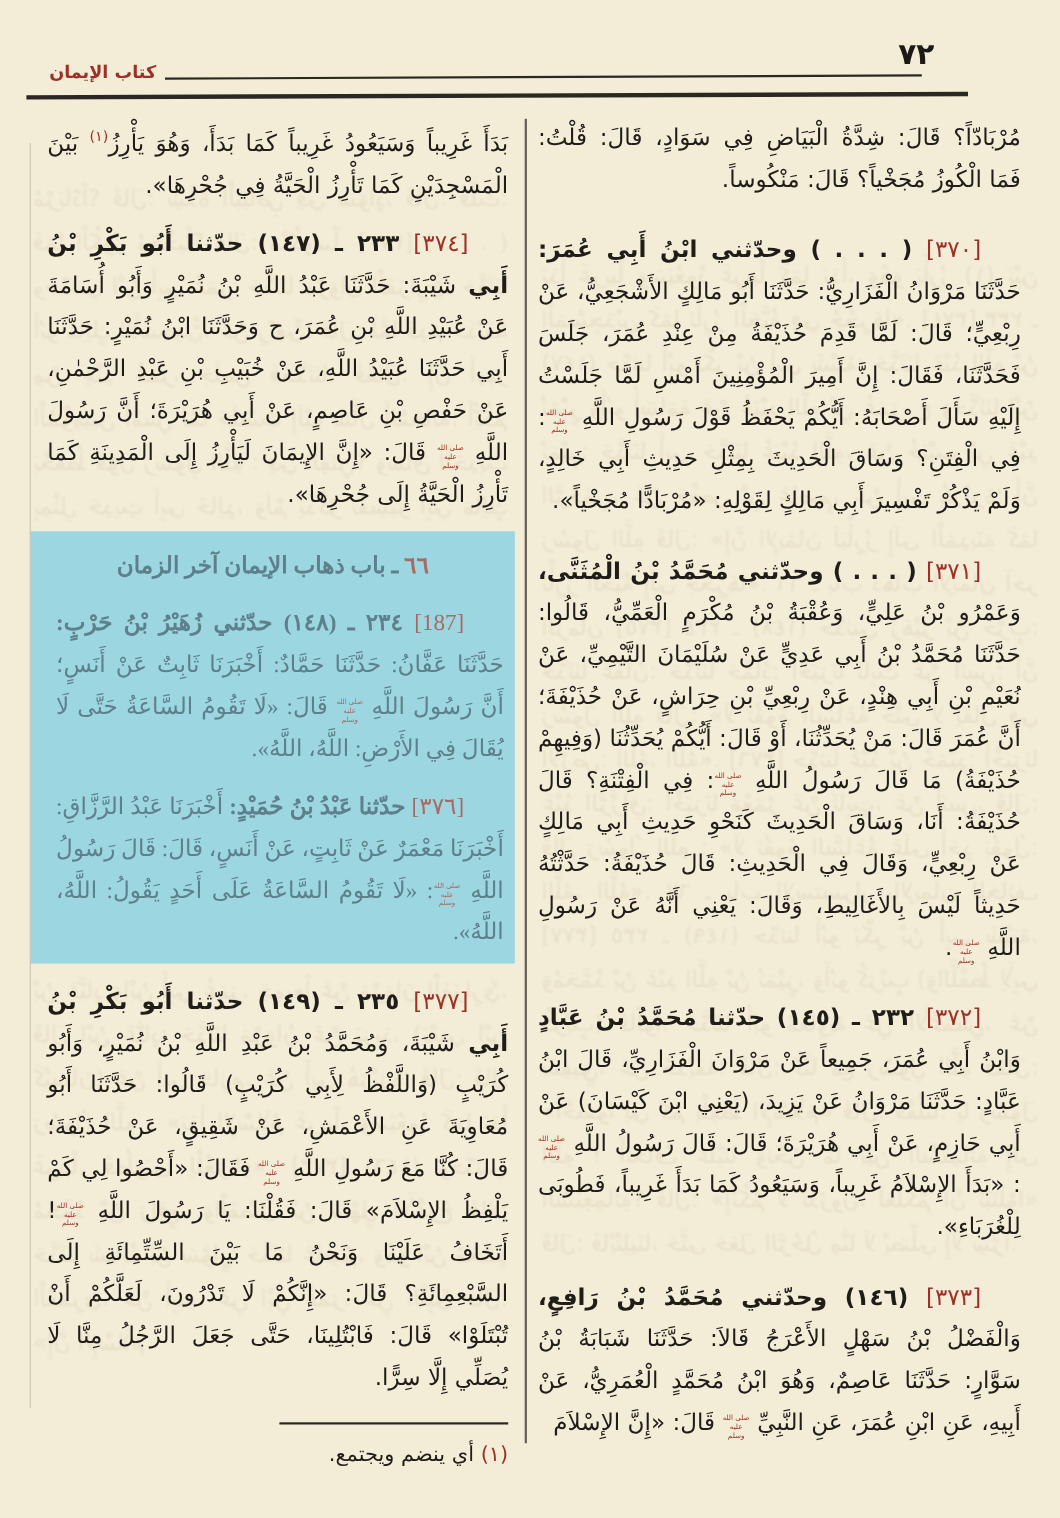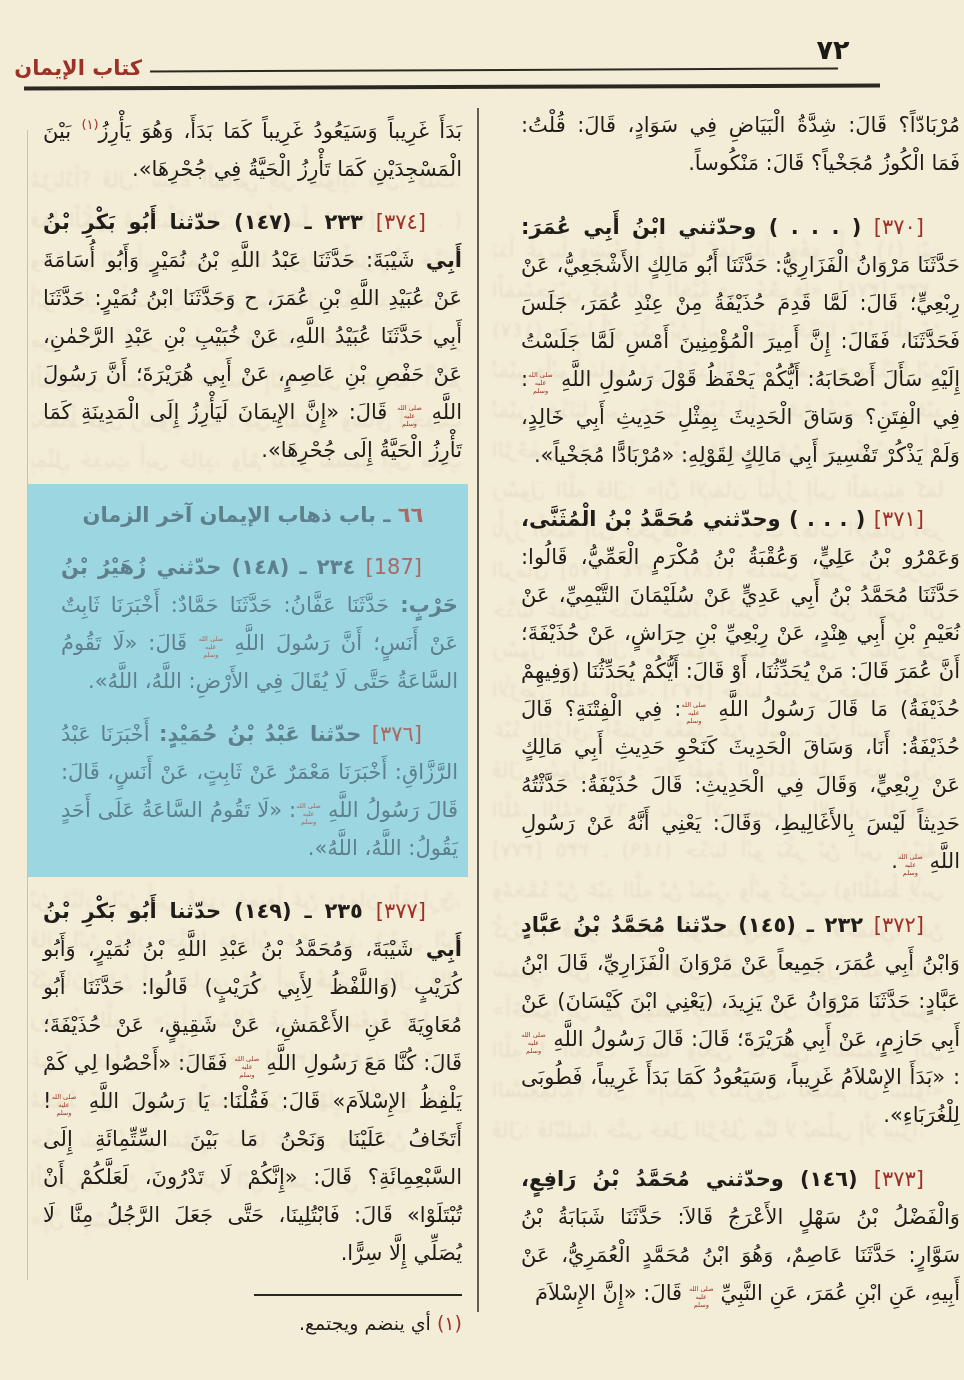--- a/index.html
+++ b/index.html
@@ -14,42 +14,42 @@
   .page-number{
     position:absolute;top:34px;left:803px;width:60px;text-align:center;
     font-size:27px;font-weight:700;color:#1c1a17;z-index:3;
   }
   .rule-thin{
     position:absolute;top:69px;left:150px;width:688px;height:2px;
     background:var(--rule,#2b2823);z-index:2;transform:rotate(-0.25deg);
   }
   .book-title{
     position:absolute;top:56px;right:822px;left:26px;
-    font-size:21px;font-weight:700;color:var(--red,#9e3127);
+    font-size:16px;font-weight:700;color:var(--red,#9e3127);
     white-space:nowrap;z-index:3;
   }
   .rule-thick{
     position:absolute;top:85px;left:24px;width:856px;height:4px;
     background:var(--rule,#2b2823);z-index:2;transform:rotate(-0.2deg);
   }
   
   .ghost{
     position:absolute;z-index:0;pointer-events:none;
     transform:scaleX(-1);
     color:rgba(150,100,50,0.10);
     filter:blur(1.1px);
     font-size:21px;line-height:40px;text-align:justify;overflow:hidden;
   }
   
   .column{
     position:absolute;top:106px;z-index:1;
     font-size:21px;line-height:38px;text-align:justify;
   }
   .col-left{right:502px;left:30px;}
-  .col-right{right:4px;left:492px;width:452px;}
+  .col-right{right:36px;left:492px;width:452px;}
   .col-divider{
     position:absolute;top:108px;left:477px;width:2px;height:1204px;
     background:rgba(50,45,40,0.75);z-index:1;
   }
   .gutter-line{
     position:absolute;top:130px;left:27px;width:1px;height:1150px;
     background:rgba(90,80,65,0.28);z-index:1;
   }
   
   .para{margin:0 0 15px 13px;}
@@ -64,21 +64,21 @@
   .bold{font-weight:700;}
   .sup{font-size:13px;vertical-align:9px;}
   .saw{
     display:inline-block;width:25px;font-size:6.5px;line-height:1.2;
     color:var(--red,#9e3127);text-align:center;vertical-align:-7px;
     white-space:normal;font-weight:400;text-indent:0;
   }
   
   .highlight-box{
     background:var(--hl,#9cd6e0);
-    margin:0 -6px 15px -2px;padding:8px 10px 6px 20px;
+    margin:0 -6px 15px -2px;padding:8px 10px 6px 10px;font-family:Liberation Serif, serif;
   }
   .highlight-box .para,.highlight-box .chapter-heading{color:#5d808c;}
   .highlight-box .red{color:#a96a64;}
   .highlight-box .saw{color:#a96a64;}
   .highlight-box .para:last-child{margin-bottom:4px;}
   
   .footnote-divider{
     width:208px;height:2px;background:#2a2722;margin:22px 0 12px 0;
   }
   .footnote{font-size:19px;line-height:30px;text-align:right;}

